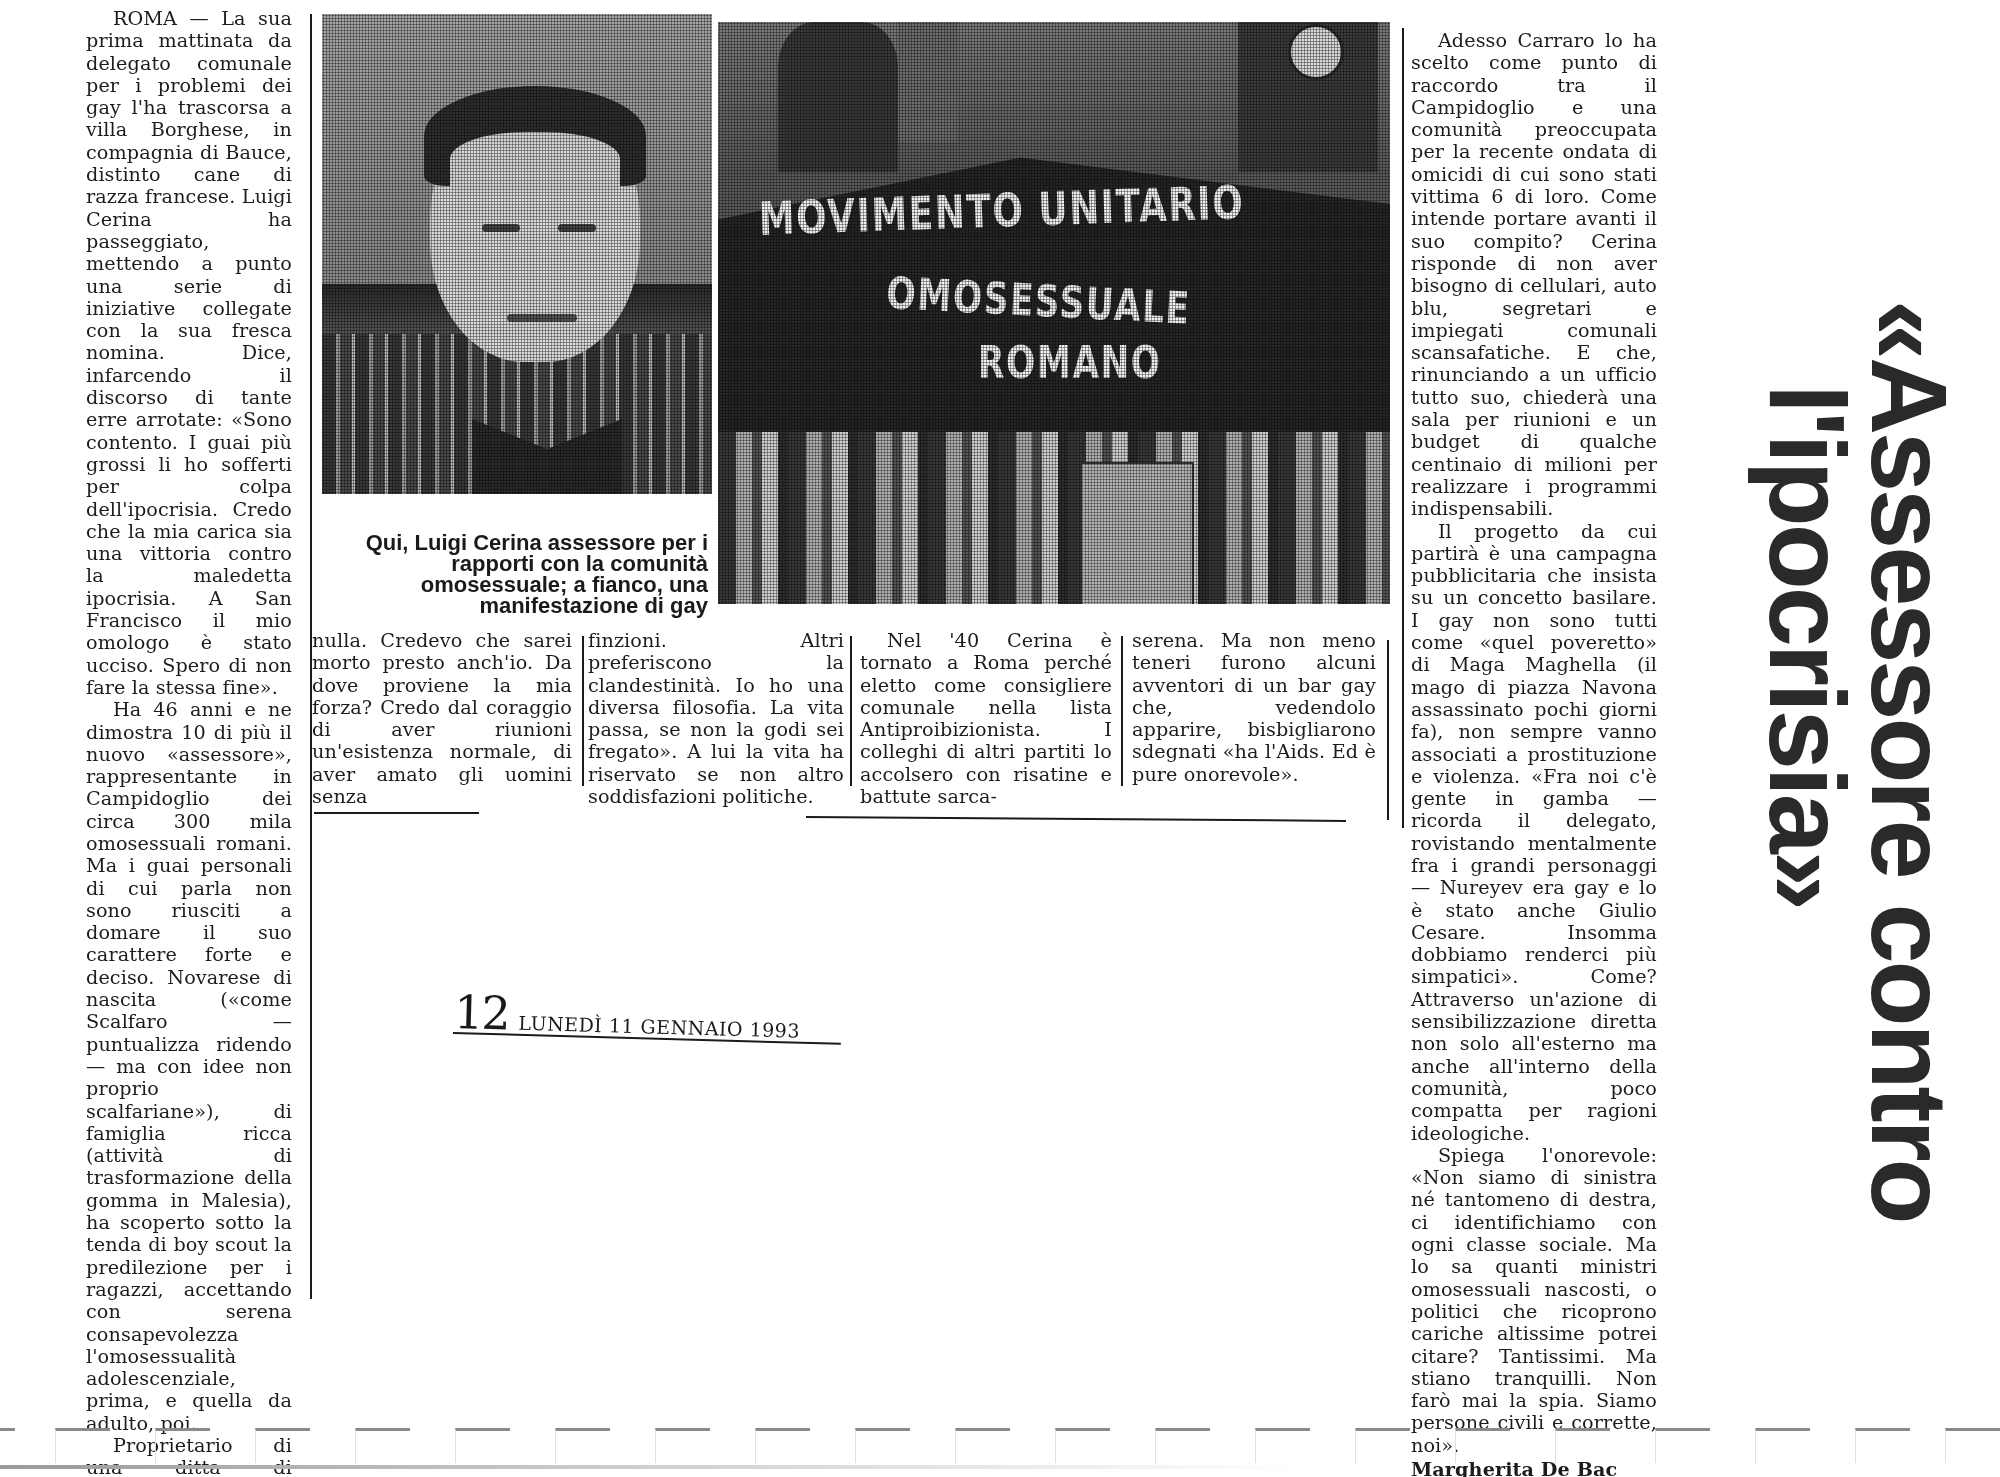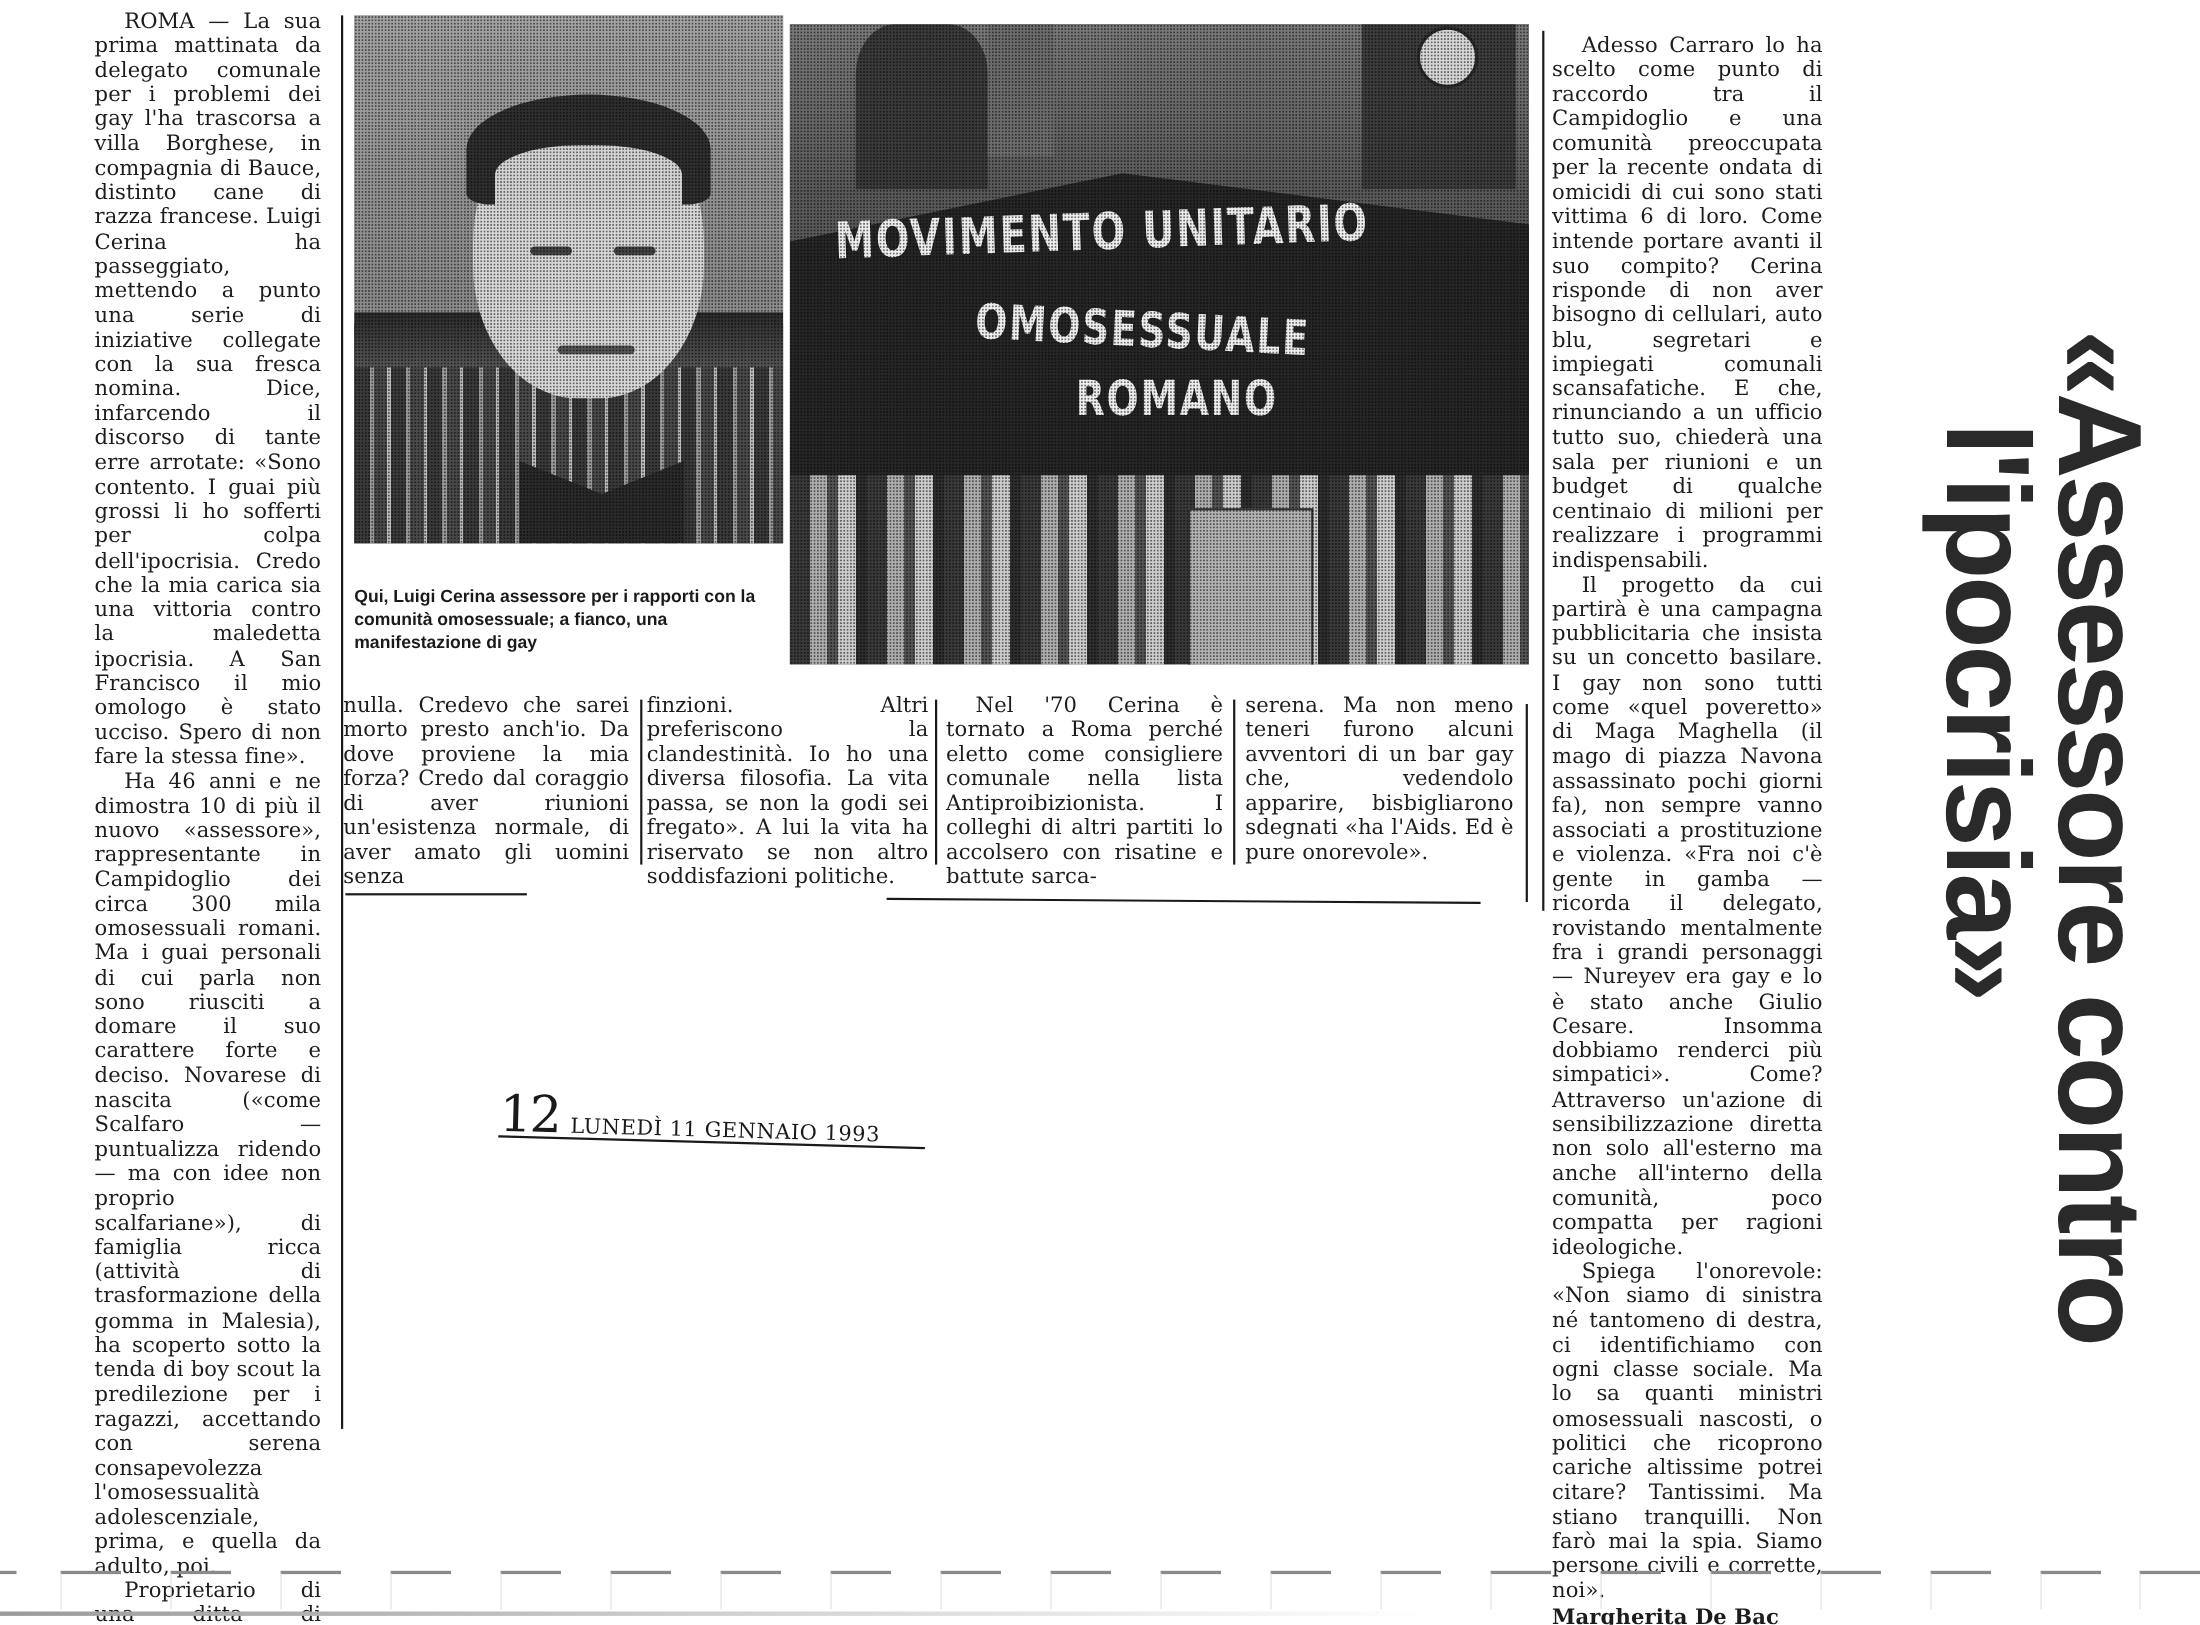--- a/index.html
+++ b/index.html
@@ -20,21 +20,21 @@
     .photo {
       position: absolute; overflow: hidden; background: #6f6f6f;
     }
     .halftone {
       position: absolute; inset: 0;
       background-image: radial-gradient(circle, rgba(0,0,0,0.55) 0.9px, transparent 1.2px);
       background-size: 3px 3px; mix-blend-mode: multiply;
     }
     .caption {
       position: absolute; font-family: "Liberation Sans", "DejaVu Sans", sans-serif;
-      font-weight: bold; font-size: 16px; line-height: 21px; 
+      font-weight: bold; font-size: 22px; line-height: 21px; text-align: right;
       color: #1a1a1a;
     }
     .banner-text {
       position: absolute; font-family: "DejaVu Sans", sans-serif; font-weight: bold;
       color: #f0f0f0; letter-spacing: 2px; text-shadow: 1px 1px 0 #222;
       transform-origin: left top; white-space: nowrap;
     }
     .headline {
       position: absolute; left: 1690px; top: 290px; width: 900px;
       transform: rotate(90deg); transform-origin: left top;
@@ -111,21 +111,21 @@
 
 <div class="col" style="left:312px; top:630px; width:260px;">
   <p class="noindent">nulla. Credevo che sarei morto presto anch'io. Da dove proviene la mia forza? Credo dal coraggio di aver riunioni un'esistenza normale, di aver amato gli uomini senza</p>
 </div>
 <div class="rule-v" style="left:582px; top:636px; height:150px;"></div>
 <div class="col" style="left:588px; top:630px; width:256px;">
   <p class="noindent">finzioni. Altri preferiscono la clandestinità. Io ho una diversa filosofia. La vita passa, se non la godi sei fregato». A lui la vita ha riservato se non altro soddisfazioni politiche.</p>
 </div>
 <div class="rule-v" style="left:850px; top:636px; height:150px;"></div>
 <div class="col" style="left:860px; top:630px; width:252px;">
-  <p>Nel '70 Cerina è tornato a Roma perché eletto come consigliere comunale nella lista Antiproibizionista. I colleghi di altri partiti lo accolsero con risatine e battute sarca-</p>
+  <p>Nel '40 Cerina è tornato a Roma perché eletto come consigliere comunale nella lista Antiproibizionista. I colleghi di altri partiti lo accolsero con risatine e battute sarca-</p>
 </div>
 <div class="rule-v" style="left:1121px; top:636px; height:150px;"></div>
 <div class="col" style="left:1132px; top:630px; width:244px;">
   <p class="noindent">serena. Ma non meno teneri furono alcuni avventori di un bar gay che, vedendolo apparire, bisbigliarono sdegnati «ha l'Aids. Ed è pure onorevole».</p>
 </div>
 <div class="rule-v" style="left:1387px; top:640px; height:180px;"></div>
 
 <div class="rule-h" style="left:314px; top:812px; width:165px;"></div>
 <div class="rule-h" style="left:806px; top:818px; width:540px; transform:rotate(0.4deg);"></div>
 

